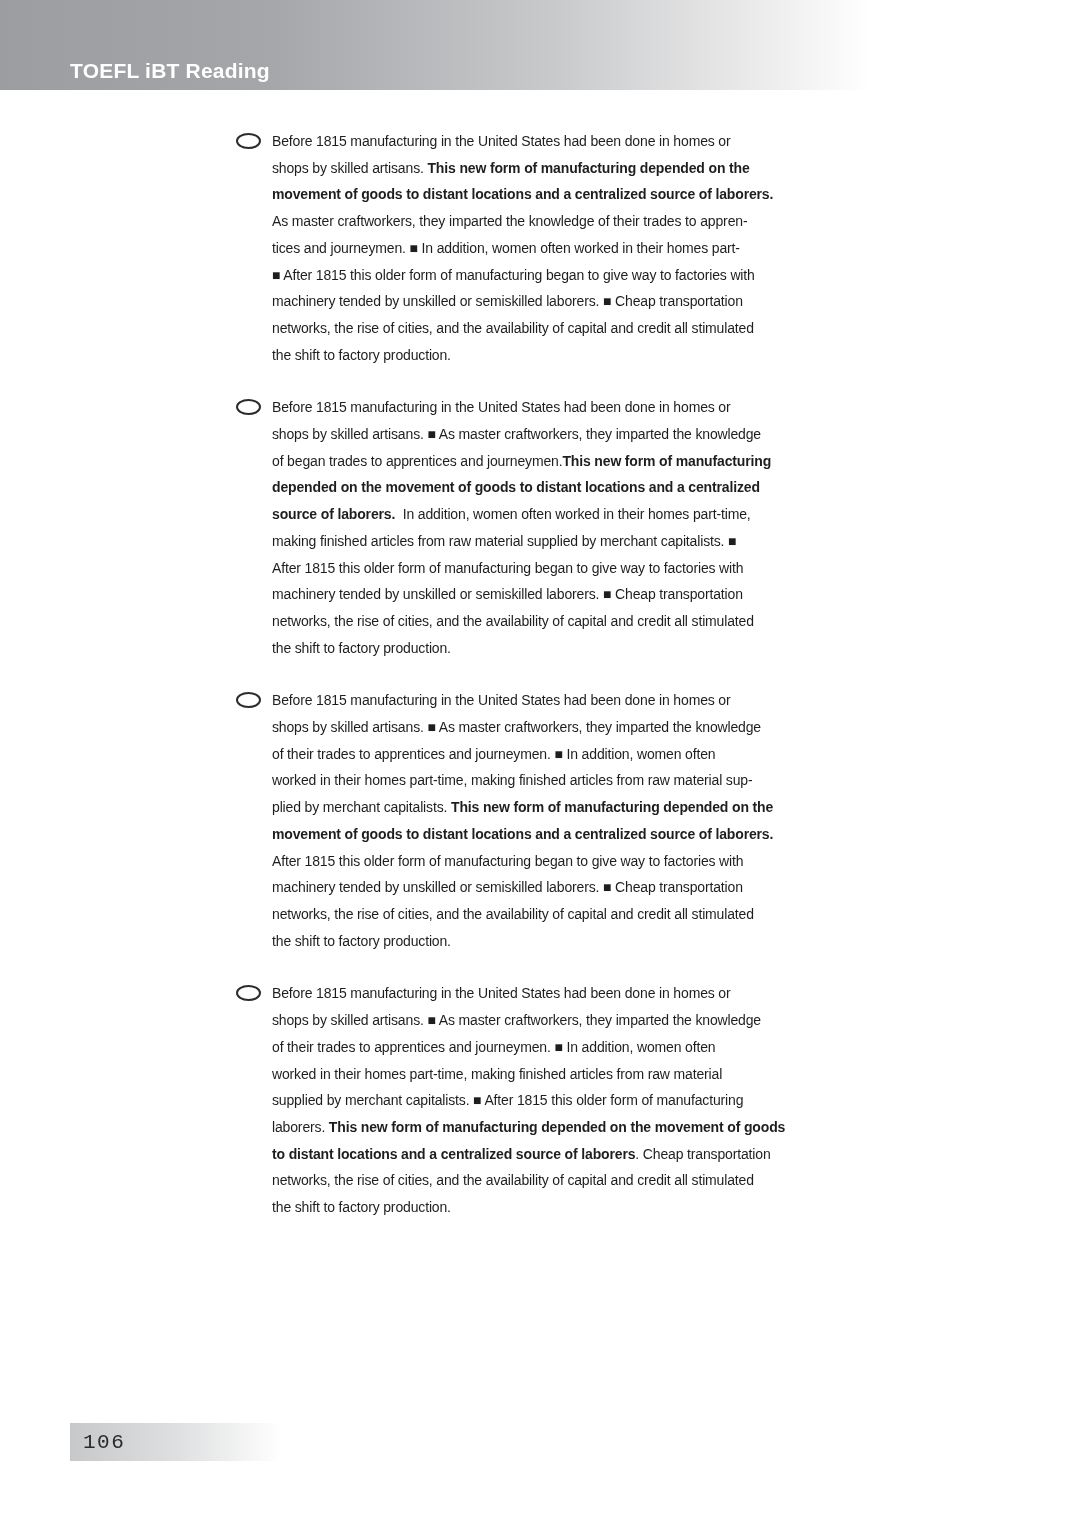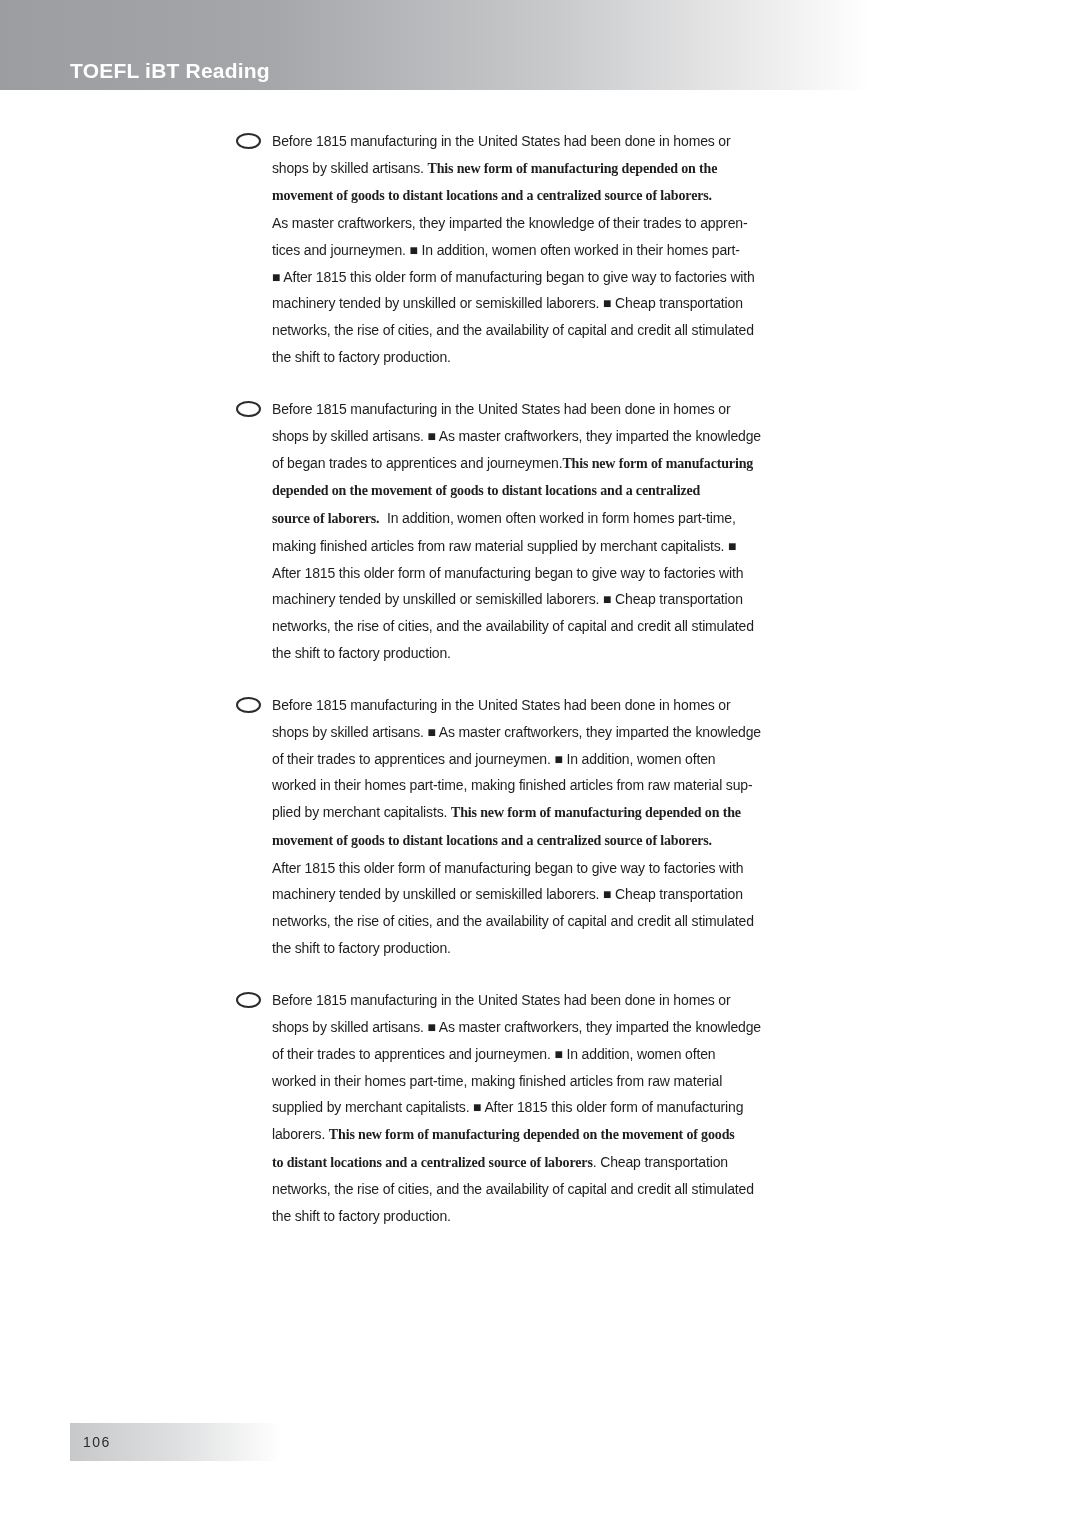--- a/index.html
+++ b/index.html
@@ -30,30 +30,30 @@
   }
   .oval{
     flex:none;width:25px;height:16px;margin-top:5px;margin-right:11px;
     border:2px solid #2c2c2c;border-radius:50%;background:transparent;
     box-sizing:border-box;
   }
   .option-text{
     color:#1e1e1e;font-size:14px;line-height:26.7px;letter-spacing:-0.15px;
   }
   .line{white-space:pre;}
-  .seg-b{font-weight:700;font-family:Liberation Serif, serif;}
+  .seg-b{font-weight:700;}
 
   
   .pagenum-box{
     position:absolute;left:70px;top:1423px;width:212px;height:38px;
     background:linear-gradient(to right,#c7c8ca 0%,#dedfe0 50%,rgba(255,255,255,0) 100%);
     display:flex;align-items:center;
   }
   .pagenum{
-    margin-left:13px;color:#2b2b2b;font-size:14px;letter-spacing:1.5px;
+    margin-left:13px;color:#2b2b2b;font-size:21px;letter-spacing:1.5px;font-family:Liberation Mono, monospace;
   }
 </style>
 </head>
 <body>
 
 <div class="page">
 
   <div class="header-band">
     <div class="header-title">TOEFL iBT Reading</div>
   </div>
@@ -73,21 +73,21 @@
           <div class="line"><span class="seg">the shift to factory production.</span></div>
         </div>
       </div>
       <div class="option">
         <span class="oval"></span>
         <div class="option-text">
           <div class="line"><span class="seg">Before 1815 manufacturing in the United States had been done in homes or</span></div>
           <div class="line"><span class="seg">shops by skilled artisans. ■ As master craftworkers, they imparted the knowledge</span></div>
           <div class="line"><span class="seg">of began trades to apprentices and journeymen.</span><span class="seg-b">This new form of manufacturing</span></div>
           <div class="line"><span class="seg-b">depended on the movement of goods to distant locations and a centralized</span></div>
-          <div class="line"><span class="seg-b">source of laborers.</span><span class="seg">  In addition, women often worked in form homes part-time,</span></div>
+          <div class="line"><span class="seg-b">source of laborers.</span><span class="seg">  In addition, women often worked in their homes part-time,</span></div>
           <div class="line"><span class="seg">making finished articles from raw material supplied by merchant capitalists. ■</span></div>
           <div class="line"><span class="seg">After 1815 this older form of manufacturing began to give way to factories with</span></div>
           <div class="line"><span class="seg">machinery tended by unskilled or semiskilled laborers. ■ Cheap transportation</span></div>
           <div class="line"><span class="seg">networks, the rise of cities, and the availability of capital and credit all stimulated</span></div>
           <div class="line"><span class="seg">the shift to factory production.</span></div>
         </div>
       </div>
       <div class="option">
         <span class="oval"></span>
         <div class="option-text">

